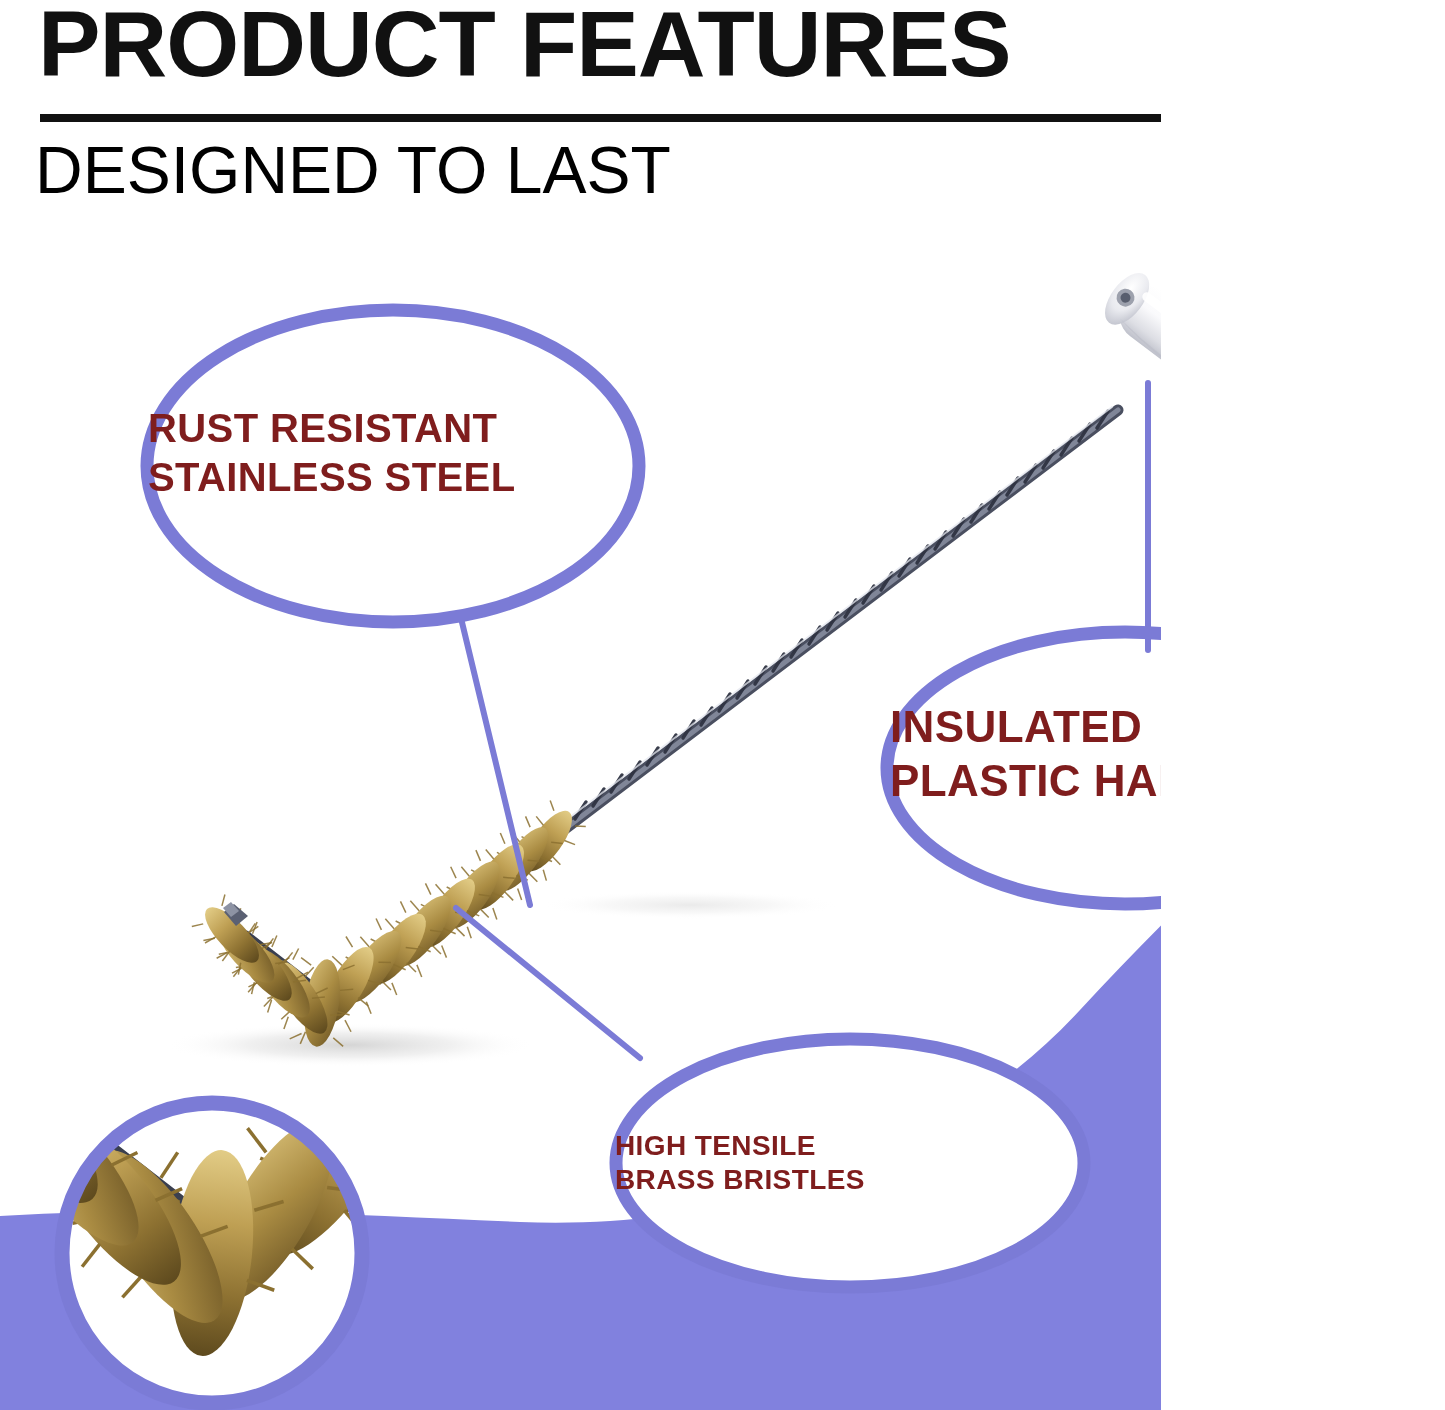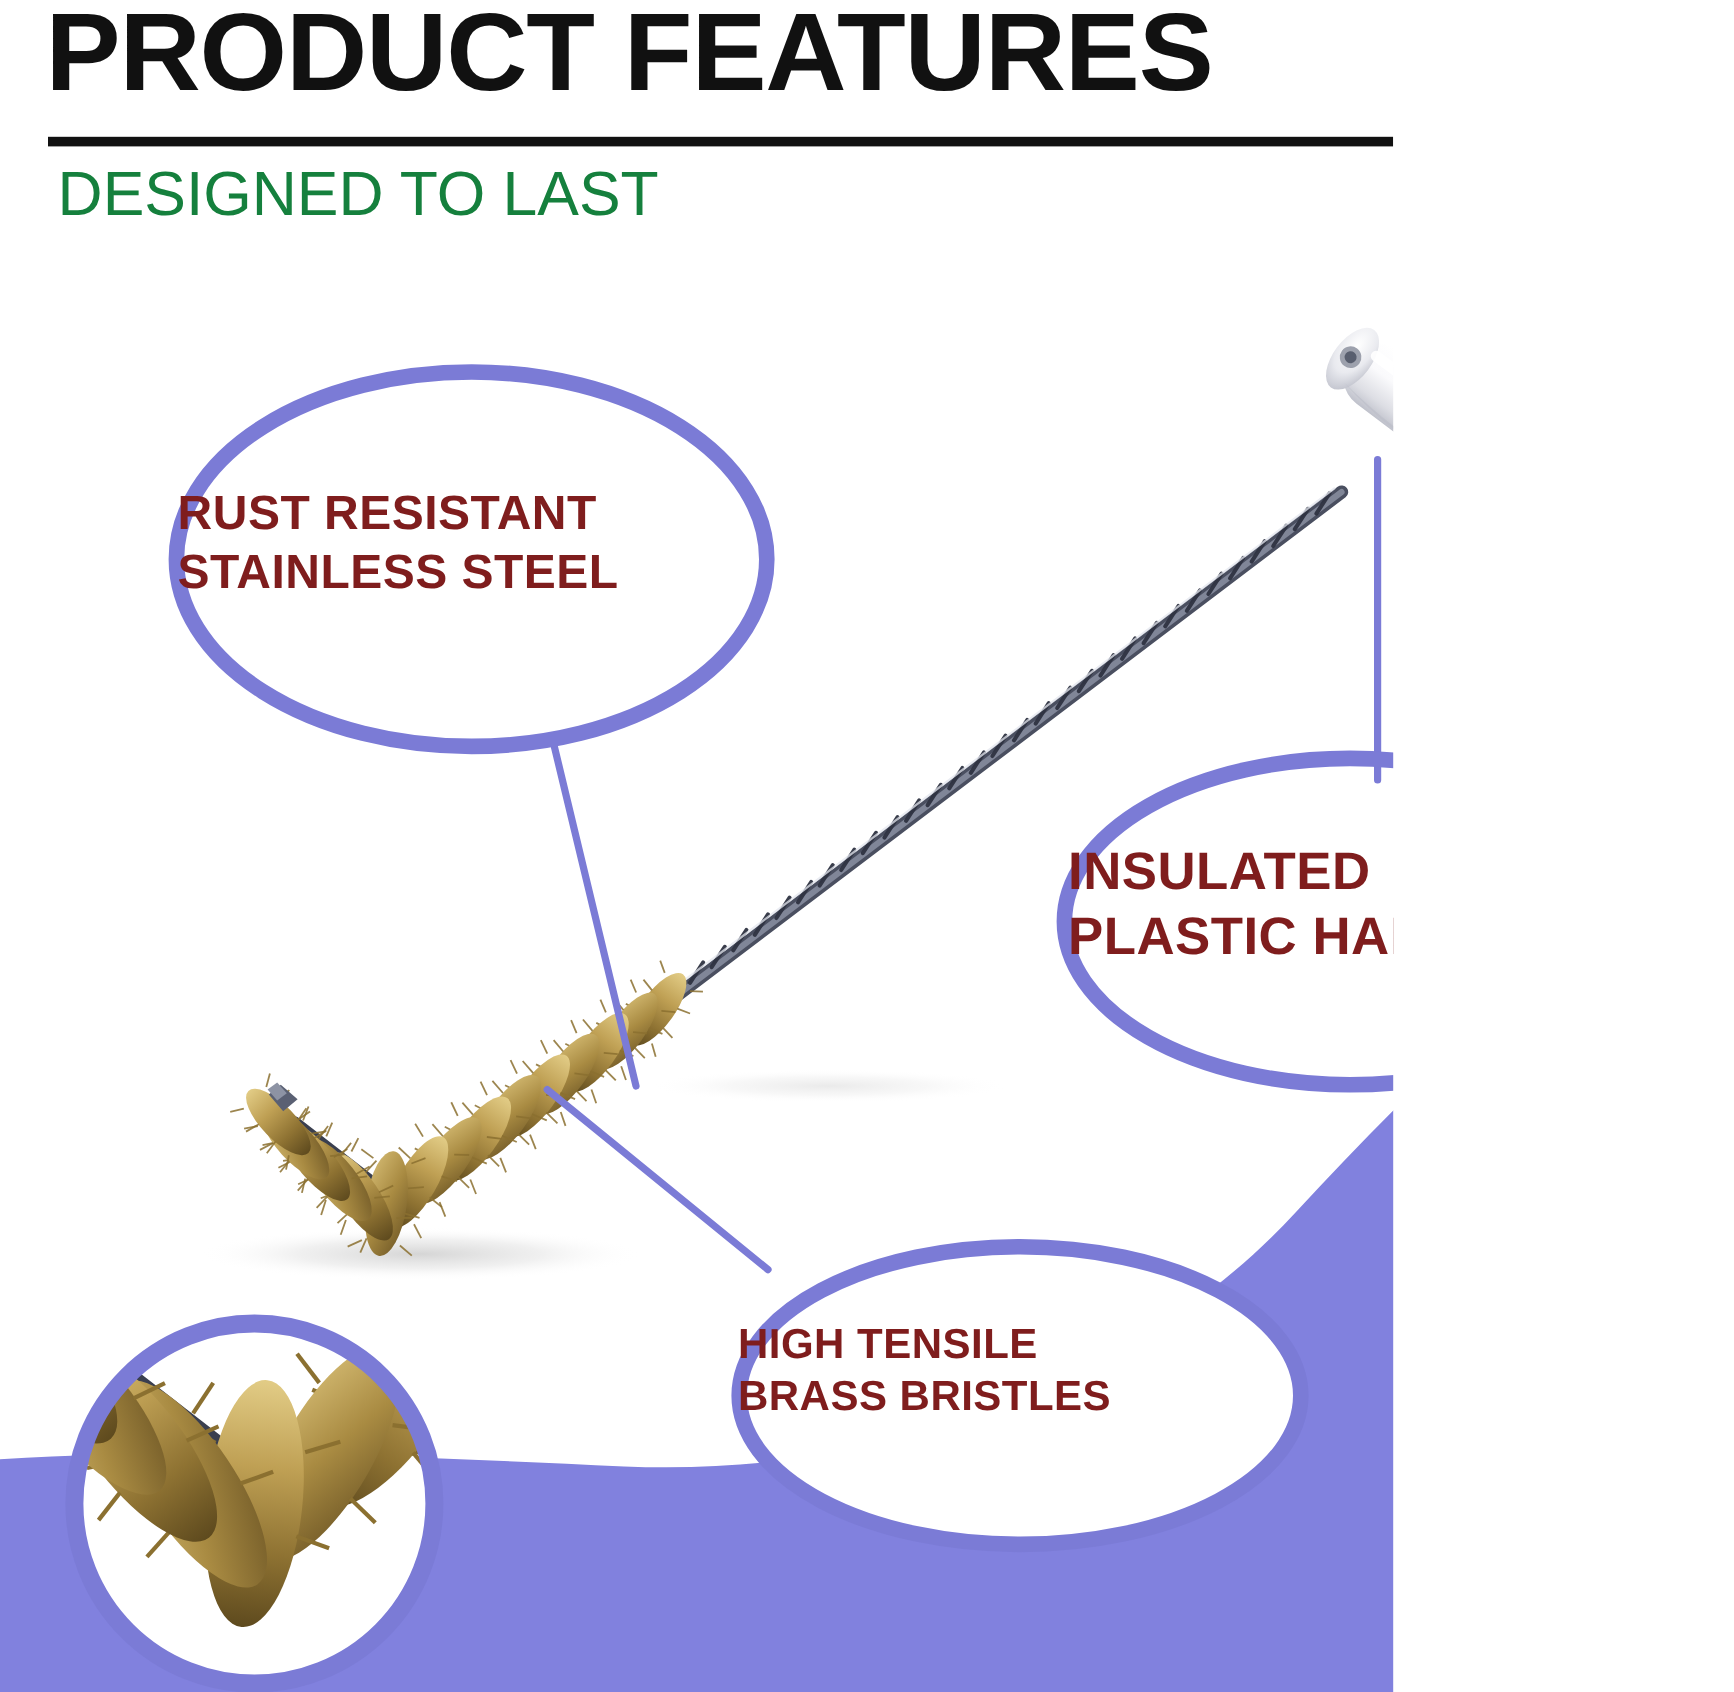--- a/index.html
+++ b/index.html
@@ -11,33 +11,33 @@
   .hdr-title{
     position:absolute;left:38px;top:-4px;
     font-size:92px;font-weight:700;letter-spacing:-1px;
     color:#111111;white-space:nowrap;line-height:1.05;
     transform:scaleX(1.02);transform-origin:left top;
   }
   .hdr-rule{
     position:absolute;left:40px;top:114px;width:1121px;height:8px;background:#111111;
   }
   .hdr-sub{
-    position:absolute;left:48px;top:134px;
-    font-size:52px;font-weight:400;letter-spacing:0px;
-    color:#15803d;white-space:nowrap;line-height:1.1;
+    position:absolute;left:35px;top:134px;
+    font-size:66px;font-weight:400;letter-spacing:0px;
+    color:#000000;white-space:nowrap;line-height:1.1;
     transform:scaleX(1.0);transform-origin:left top;
   }
 
   .callout-text{
     position:absolute;text-align:left;color:#7f1d1d;
     font-weight:700;line-height:1.22;white-space:pre-line;
   }
   #c1-text{left:148px;top:404px;width:490px;font-size:40px;letter-spacing:0.4px;}
   #c2-text{left:890px;top:700px;width:470px;font-size:44px;letter-spacing:0.4px;}
-  #c3-text{left:615px;top:1100px;width:470px;font-size:35px;letter-spacing:0.4px;}
+  #c3-text{left:615px;top:1129px;width:470px;font-size:28px;letter-spacing:0.4px;}
 </style>
 </head>
 <body>
 
 <div id="stage">
 
   <svg id="art" viewBox="0 0 1445 1410" xmlns="http://www.w3.org/2000/svg">
     <defs>
 
       <linearGradient id="gBrass" x1="0" y1="0" x2="0" y2="1">

